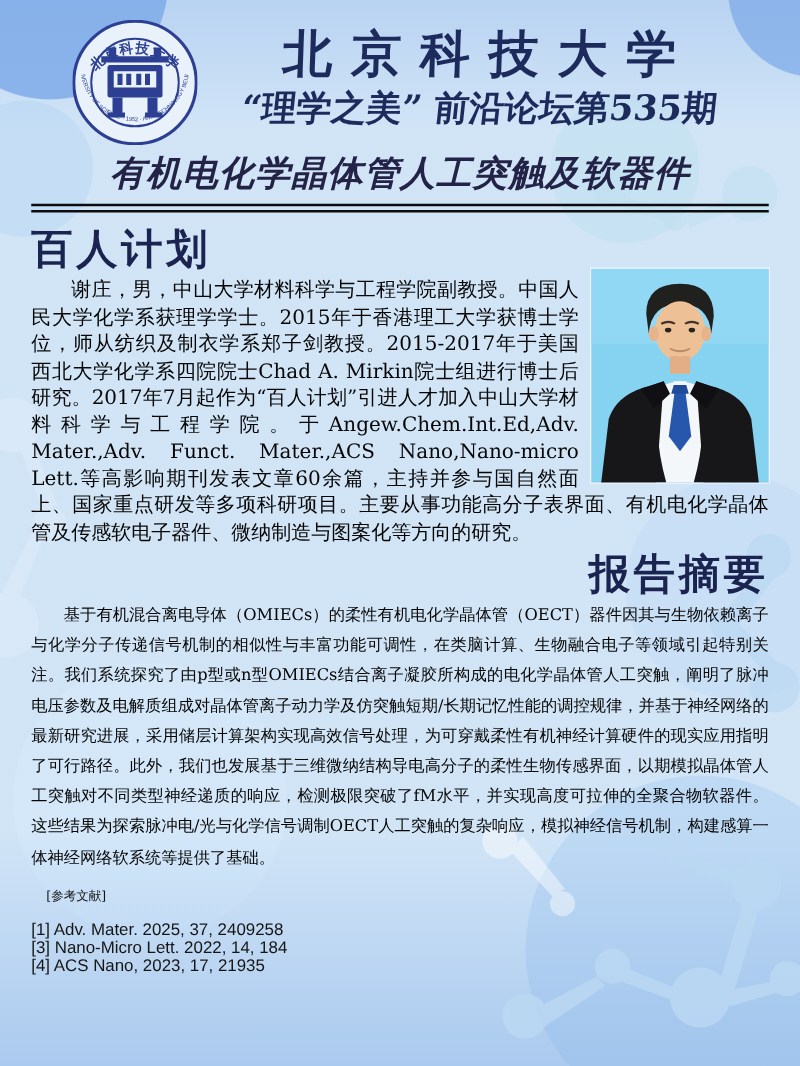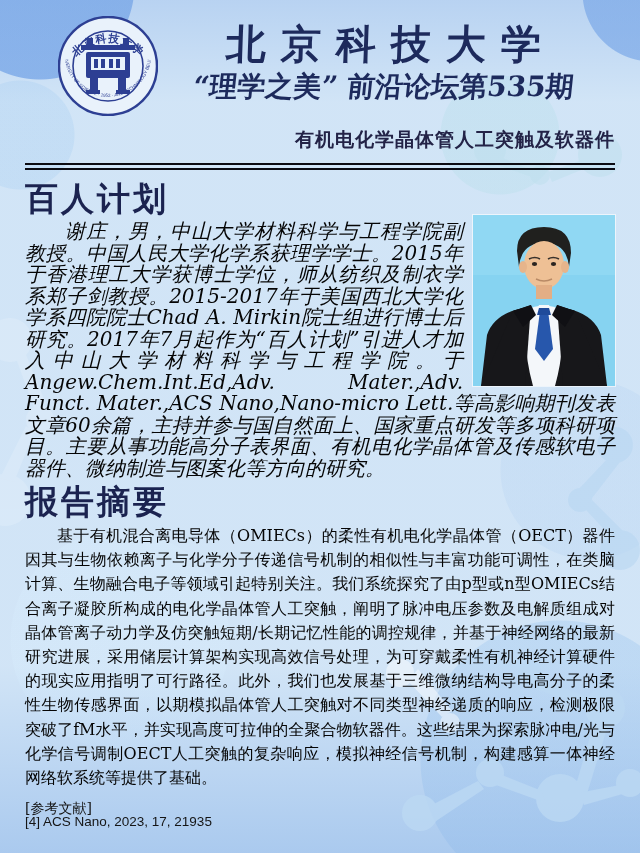--- a/index.html
+++ b/index.html
@@ -35,23 +35,23 @@
     letter-spacing:15px;text-indent:15px;
     color:#1d2a5c;transform:skewX(-2deg);
   }
   .series-title{
     margin:2px 0 0 0;
     font-family:"DejaVu Serif","Liberation Serif",serif;
     font-weight:bold;font-size:28px;line-height:34px;
     color:#1d2a5c;transform:skewX(-6deg);
   }
   .talk-title{
-    margin:6px 0 0 0;text-align:right;
-    font-weight:bold;font-size:19px;line-height:34px;
-    color:#232347;letter-spacing:1px;
+    margin:6px 0 0 0;text-align:center;
+    font-weight:bold;font-size:28px;line-height:34px;
+    color:#232347;letter-spacing:1px;font-style:italic;
   }
   .rule{margin-top:7px;height:3px;border-top:2px solid #0b0b12;border-bottom:2px solid #0b0b12;}
 
   
   .sec-heading{
     margin:10px 0 0 0;
     font-weight:bold;font-size:33px;line-height:38px;
     letter-spacing:3px;color:#1b2350;
   }
   .guest-name{
@@ -63,29 +63,29 @@
   .photo{
     float:right;width:142px;height:171px;
     margin:-6px 0 4px 10px;
     box-shadow:0 0 0 1px rgba(255,255,255,.6);
   }
   .body-text{
     margin:0;text-align:justify;text-indent:2em;
     font-family:"DejaVu Serif","Liberation Serif",serif;
     color:#050505;
   }
-  .bio-text{font-size:20px;line-height:21.5px;font-style:italic;}
-  .abstract-heading{clear:both;margin-top:4px;}
-  .abstract-text{font-size:16px;line-height:24.2px;margin-top:3px;}
+  .bio-text{font-size:16px;line-height:21.5px;}
+  .abstract-heading{clear:both;margin-top:4px;text-align:right;}
+  .abstract-text{font-size:13px;line-height:24.2px;margin-top:3px;}
 
   
   .refs{margin-top:11px;color:#151515;}
   .refs-heading{
     font-family:"DejaVu Serif","Liberation Serif",serif;
-    font-size:14px;line-height:14px;margin:0;
+    font-size:10px;line-height:14px;margin:12px;
   }
   .ref-item{display:block;font-size:13.5px;line-height:14.4px;font-family:"Liberation Sans","DejaVu Sans",sans-serif;}
 </style>
 </head>
 <body>
 
 <div class="poster">
 
   <svg class="deco" style="right:-10px;top:120px;" width="190" height="140" viewBox="0 0 190 140">
     <g fill="#bfe0ee" opacity="0.55">
@@ -205,18 +205,20 @@
         <path d="M102 96 L84 90 L79 100 L92 112 Z" fill="#101014"></path>
       </svg>
       <p class="body-text bio-text">谢庄，男，中山大学材料科学与工程学院副教授。中国人民大学化学系获理学学士。2015年于香港理工大学获博士学位，师从纺织及制衣学系郑子剑教授。2015-2017年于美国西北大学化学系四院院士Chad A. Mirkin院士组进行博士后研究。2017年7月起作为“百人计划”引进人才加入中山大学材料科学与工程学院。于Angew.Chem.Int.Ed,Adv. Mater.,Adv. Funct. Mater.,ACS Nano,Nano-micro Lett.等高影响期刊发表文章60余篇，主持并参与国自然面上、国家重点研发等多项科研项目。主要从事功能高分子表界面、有机电化学晶体管及传感软电子器件、微纳制造与图案化等方向的研究。</p>
     </div>
 
     <h2 class="sec-heading abstract-heading">报告摘要</h2>
     <p class="body-text abstract-text">基于有机混合离电导体（OMIECs）的柔性有机电化学晶体管（OECT）器件因其与生物依赖离子与化学分子传递信号机制的相似性与丰富功能可调性，在类脑计算、生物融合电子等领域引起特别关注。我们系统探究了由p型或n型OMIECs结合离子凝胶所构成的电化学晶体管人工突触，阐明了脉冲电压参数及电解质组成对晶体管离子动力学及仿突触短期/长期记忆性能的调控规律，并基于神经网络的最新研究进展，采用储层计算架构实现高效信号处理，为可穿戴柔性有机神经计算硬件的现实应用指明了可行路径。此外，我们也发展基于三维微纳结构导电高分子的柔性生物传感界面，以期模拟晶体管人工突触对不同类型神经递质的响应，检测极限突破了fM水平，并实现高度可拉伸的全聚合物软器件。这些结果为探索脉冲电/光与化学信号调制OECT人工突触的复杂响应，模拟神经信号机制，构建感算一体神经网络软系统等提供了基础。</p>
 
     <div class="refs">
       <p class="refs-heading">[参考文献]</p>
+      <span class="ref-item">[1] Adv. Mater. 2025, 37, 2409258</span>
+      <span class="ref-item">[3] Nano-Micro Lett. 2022, 14, 184</span>
       <span class="ref-item">[4] ACS Nano, 2023, 17, 21935</span>
 
     </div>
 
   </div>
 </div>
 
 </body></html>

